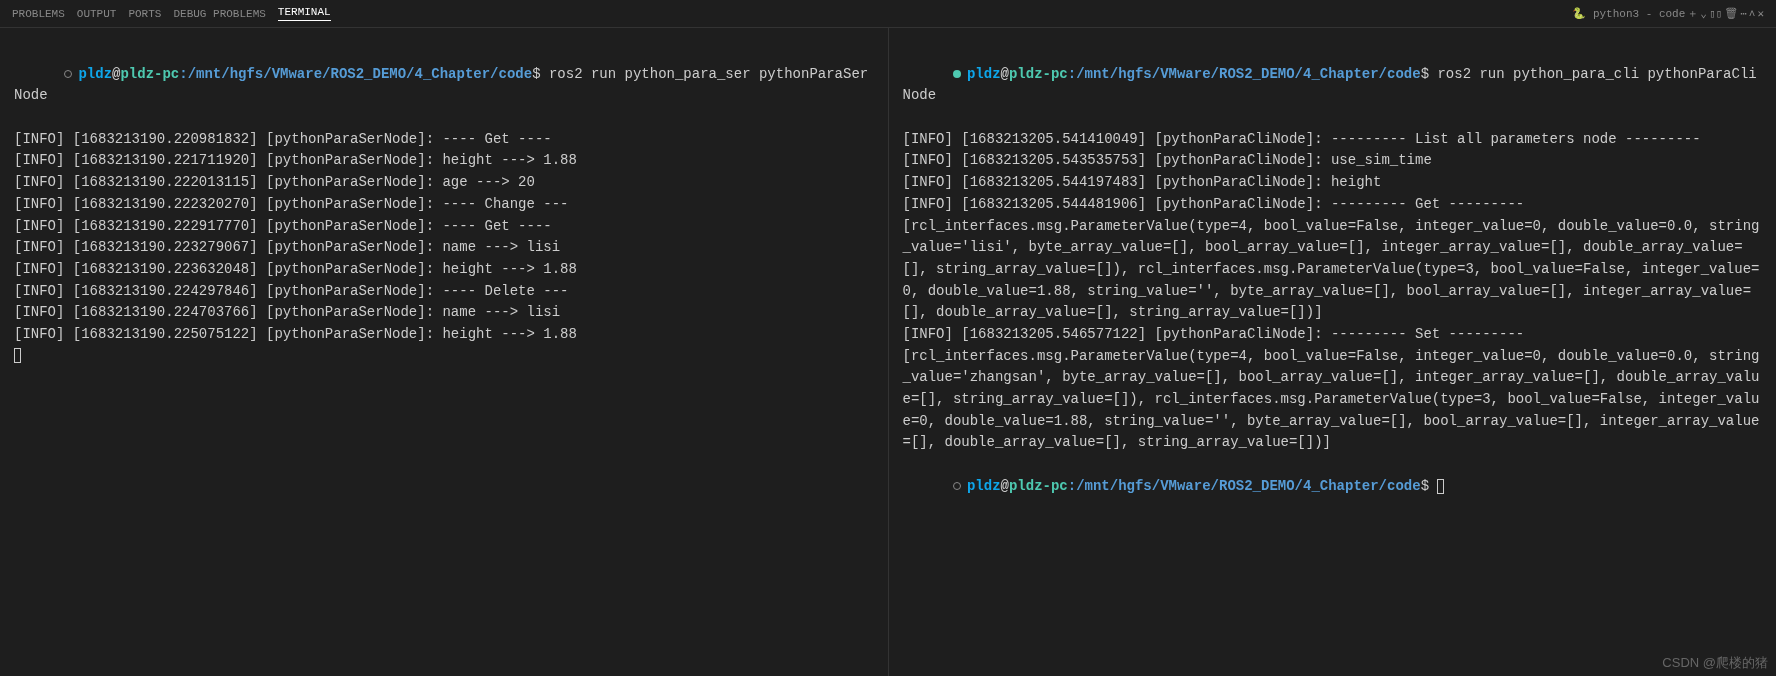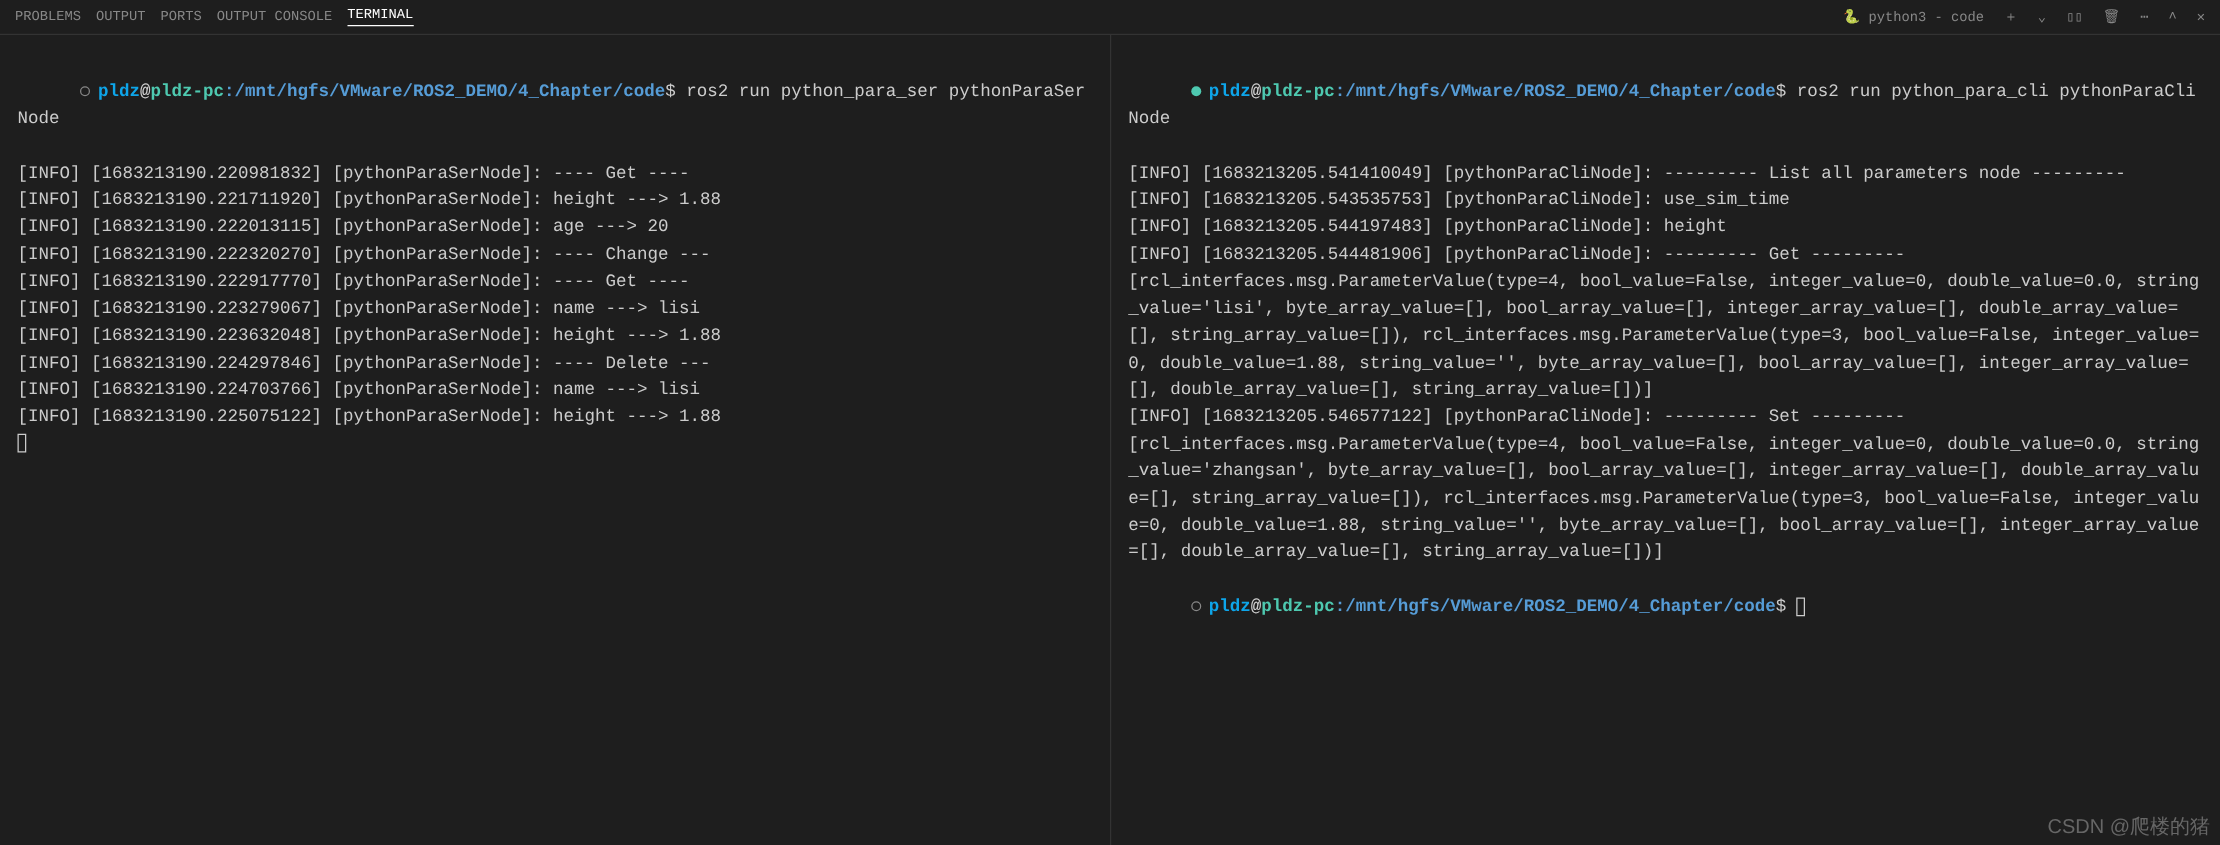--- a/index.html
+++ b/index.html
@@ -18,21 +18,21 @@
     display: flex;
     align-items: center;
     padding: 0 12px;
     color: #888;
     font-size: 11px;
     justify-content: space-between;
     border-bottom: 1px solid #333;
   }
   .top-tabs { display: flex; gap: 12px; align-items: center; }
   .top-tabs .active { color: #fff; border-bottom: 1px solid #fff; padding-bottom:2px;}
-  .top-right { display:flex; gap:16px; align-items:center; color:#888; font-size:11px;}
+  .top-right { display:flex; gap:2px; align-items:center; color:#888; font-size:11px;}
   .icon-btn { cursor:pointer; }
   .panes {
     display: flex;
     height: calc(100% - 28px);
   }
   .pane {
     flex: 1;
     padding: 14px 14px 0 14px;
     overflow: hidden;
     position: relative;
@@ -59,33 +59,33 @@
     display:inline-block;
     width:7px; height:15px;
     border:1px solid #cccccc;
     vertical-align: middle;
   }
   .watermark {
     position:absolute;
     right:8px;
     bottom:4px;
     color:#666;
-    font-size:16px;
+    font-size:13px;
     font-family: sans-serif;
   }
 </style>
 </head>
 <body>
 
 <div class="top-bar">
   <div class="top-tabs">
     <span>PROBLEMS</span>
     <span>OUTPUT</span>
     <span>PORTS</span>
-    <span>OUTPUT CONSOLE</span>
+    <span>DEBUG PROBLEMS</span>
     <span class="active">TERMINAL</span>
   </div>
   <div class="top-right">
     <span>🐍 <span>python3 - code</span></span>
     <span class="icon-btn">＋</span>
     <span class="icon-btn">⌄</span>
     <span class="icon-btn">▯▯</span>
     <span class="icon-btn">🗑</span>
     <span class="icon-btn">⋯</span>
     <span class="icon-btn">˄</span>

